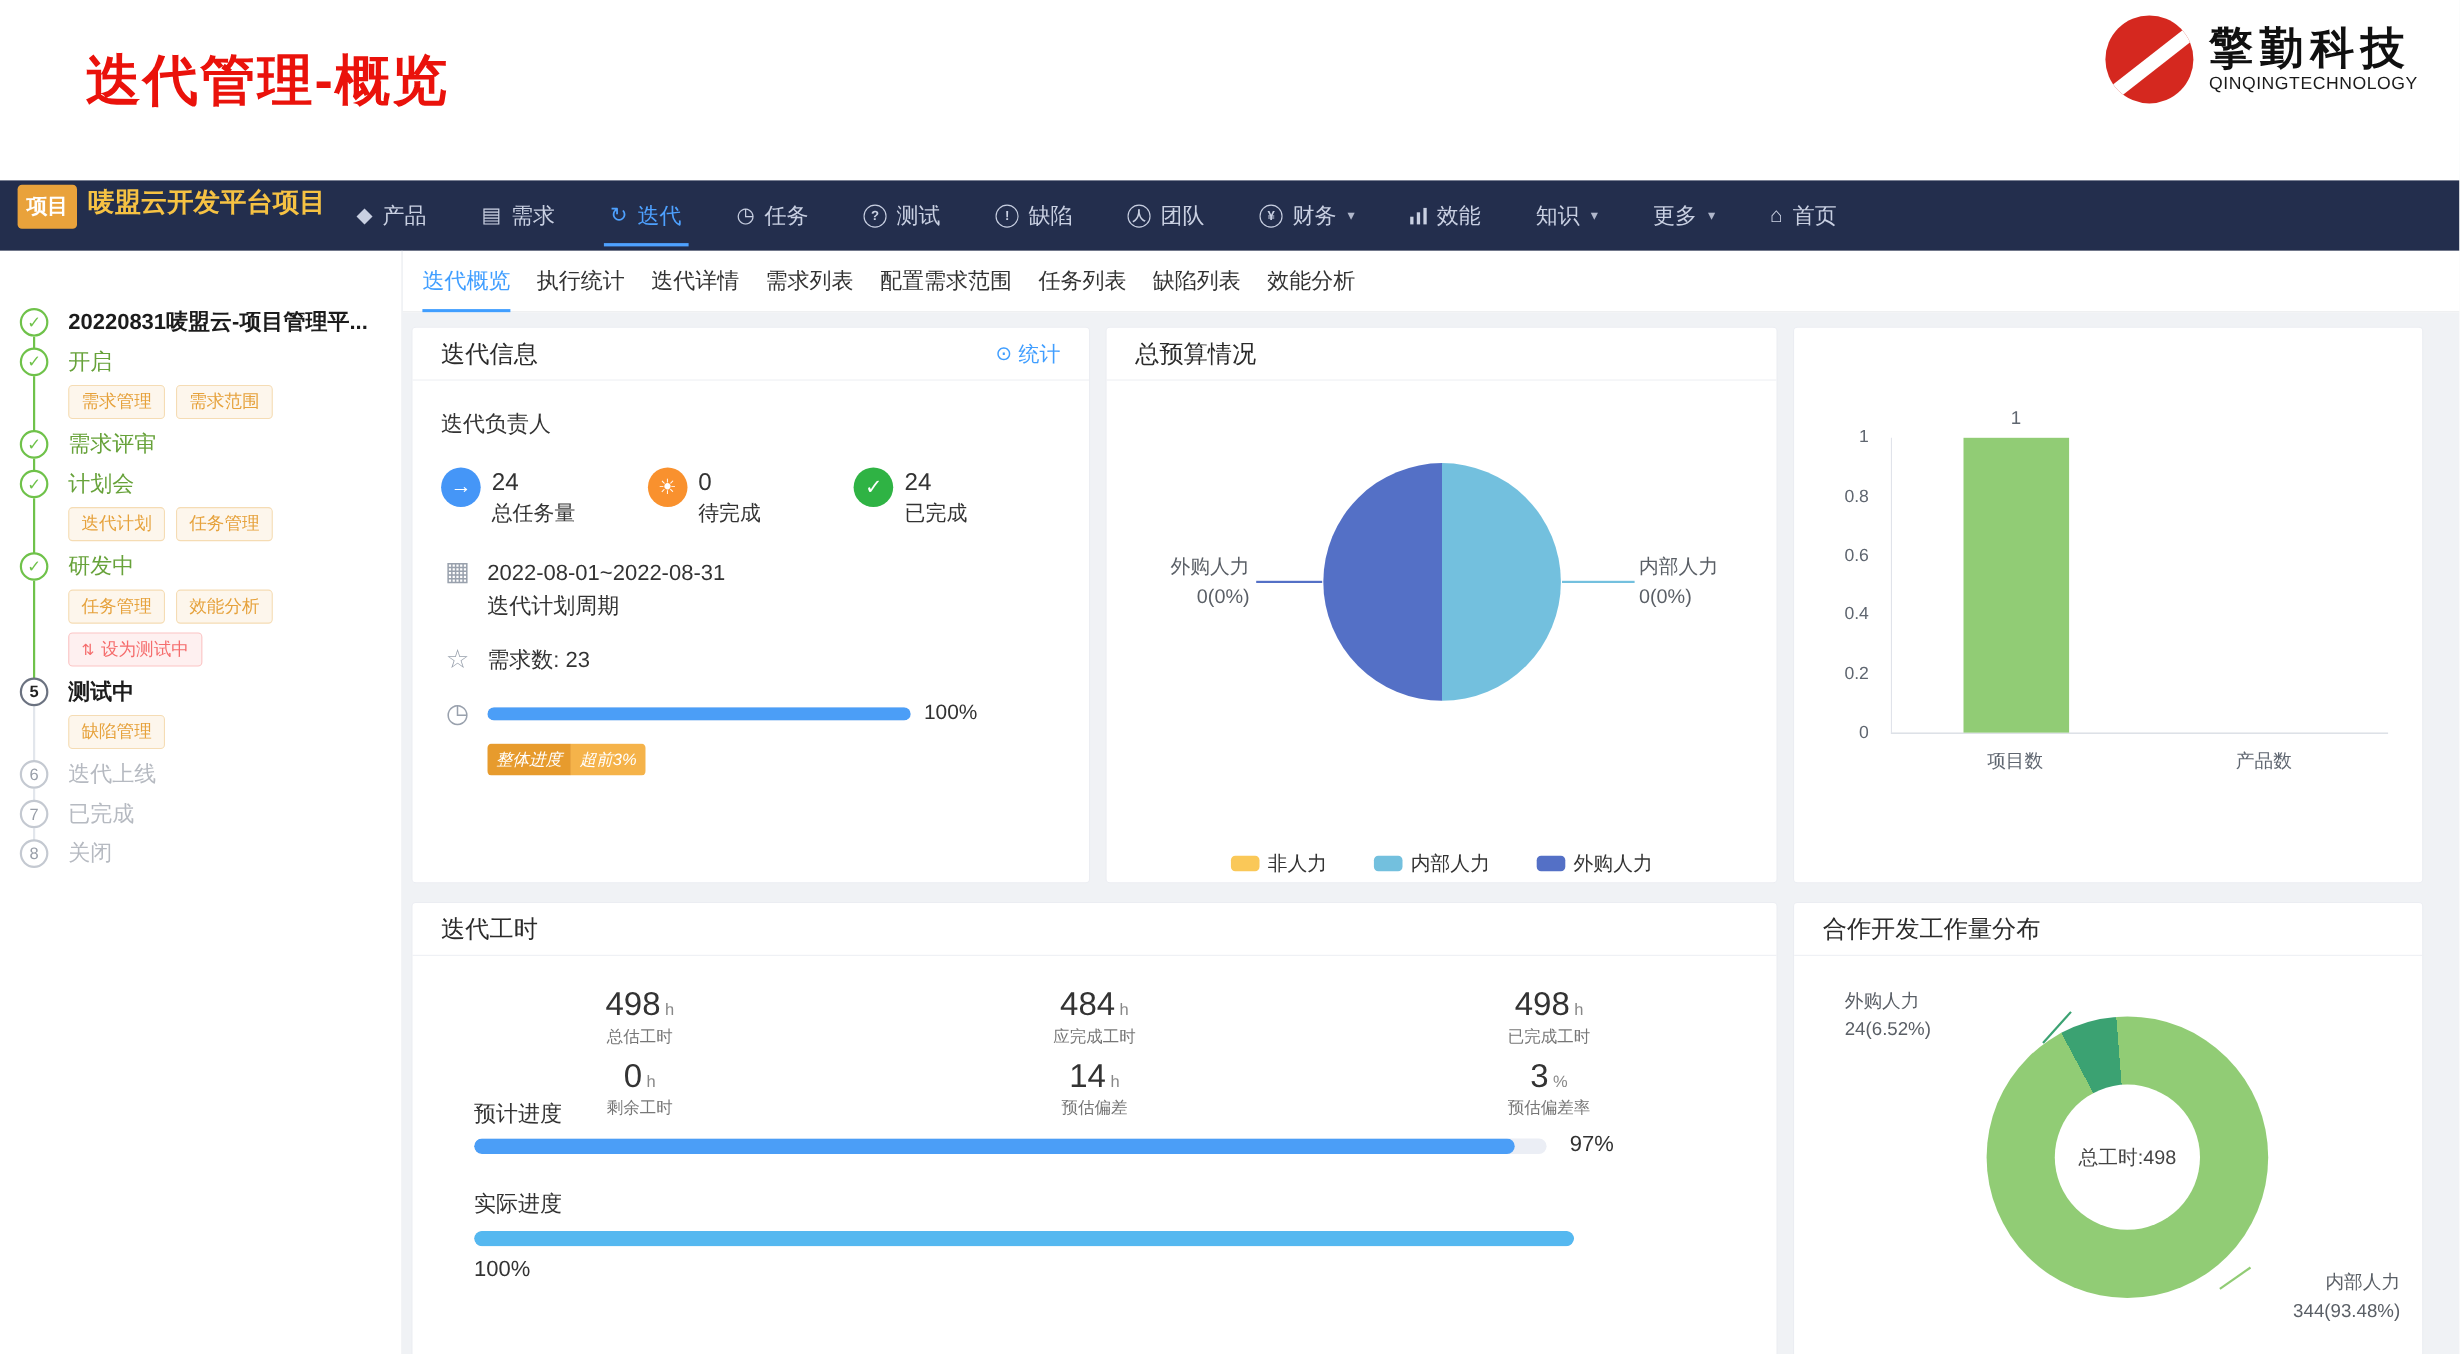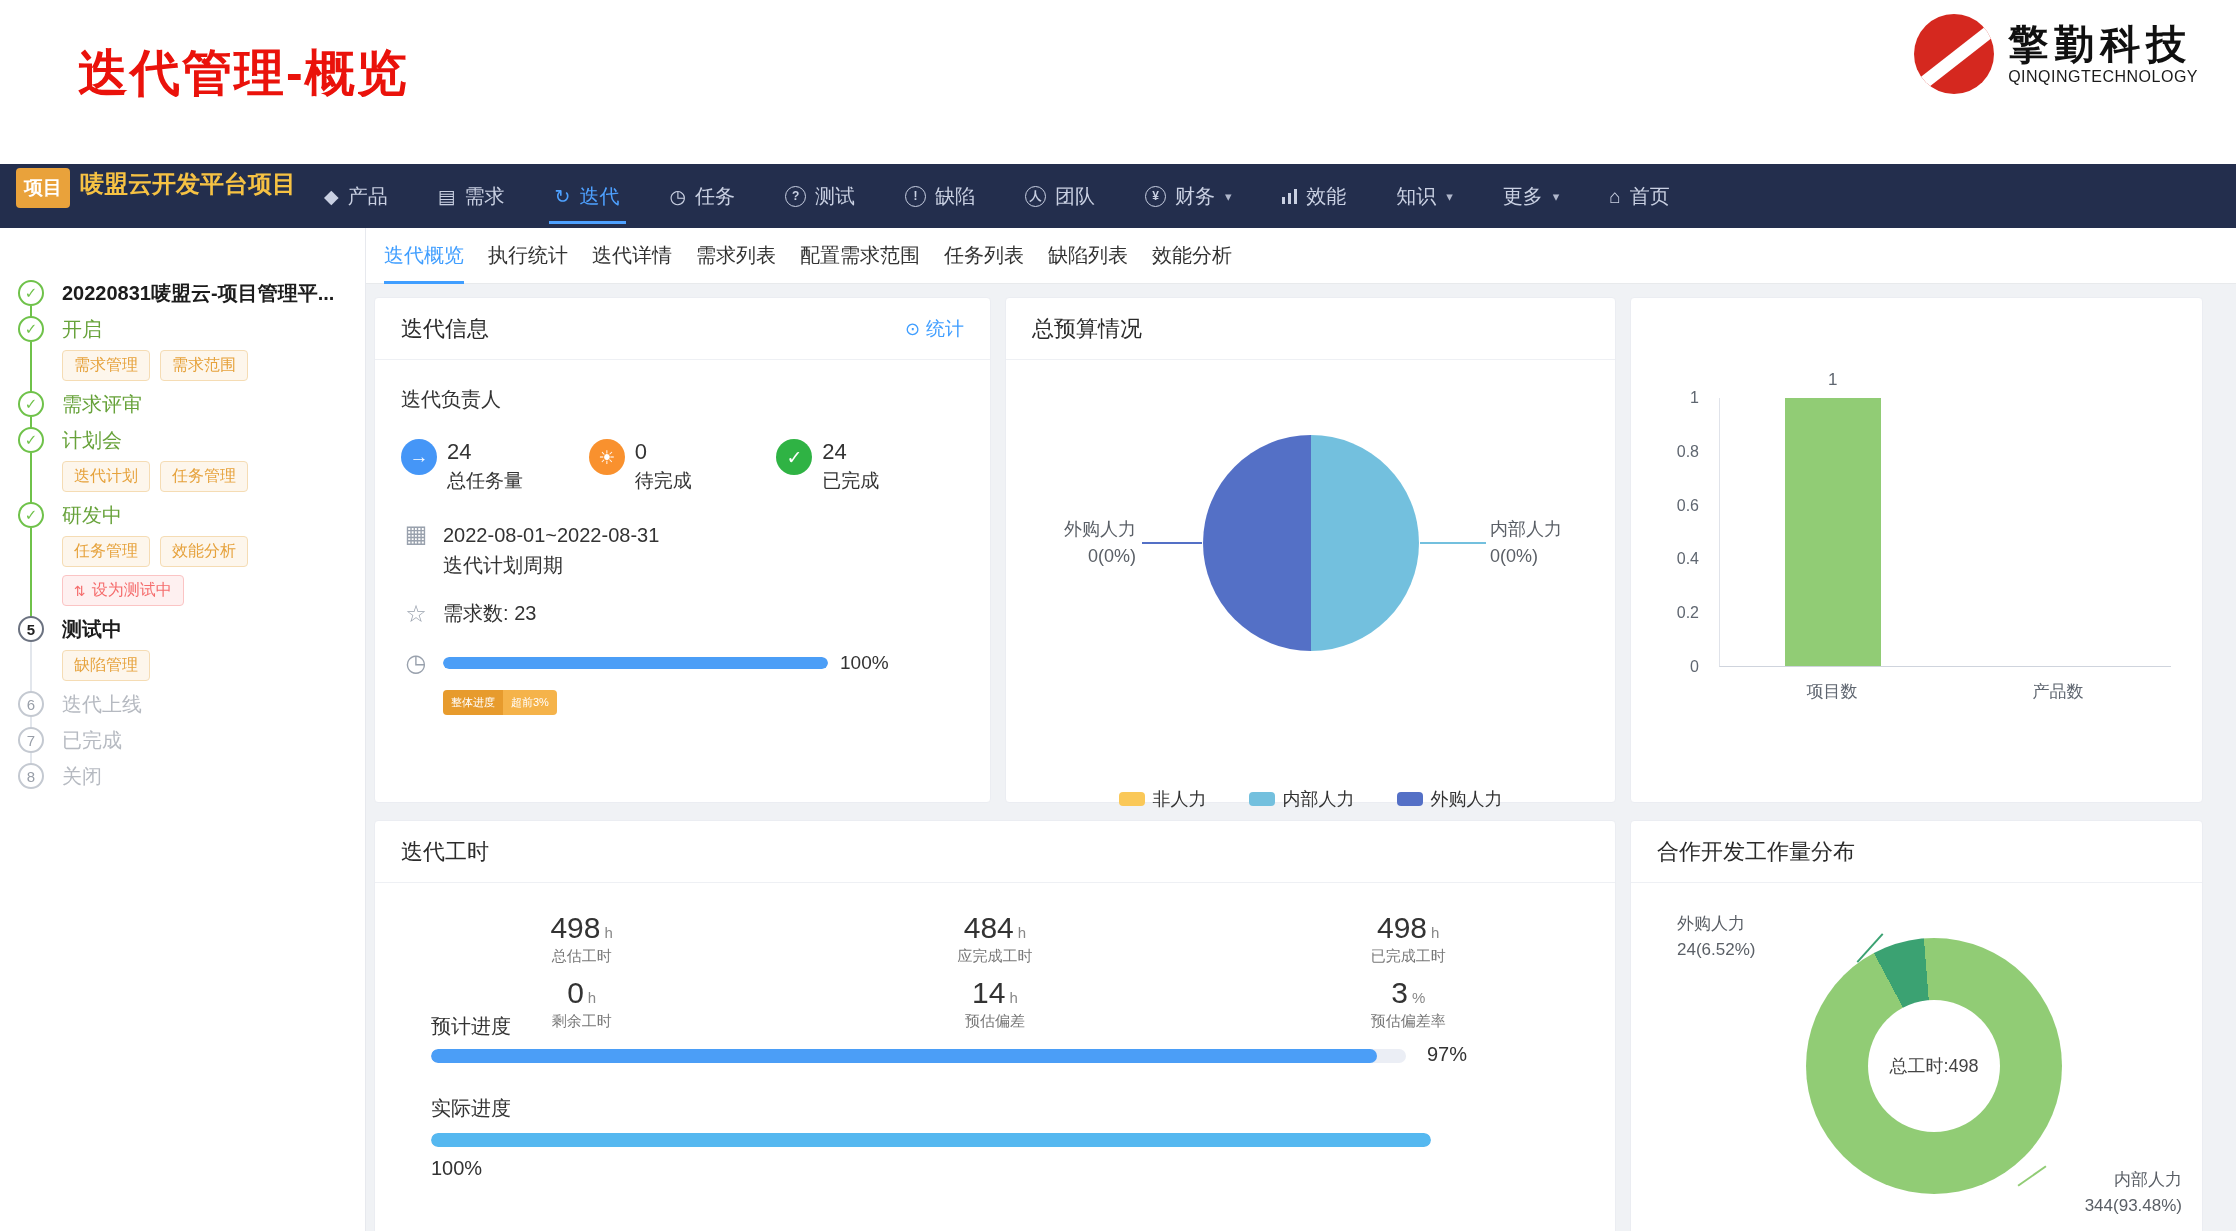--- a/index.html
+++ b/index.html
@@ -47,21 +47,21 @@
   .step-current .step-label{color:#1c1c1c;font-weight:bold;}
   .step-pending .step-label{color:#b6bac1;}
   .chip-row{display:flex;gap:10px;margin-top:8px;flex-wrap:wrap;align-items:center;}
   .chip{font-size:16px;color:#e6a23c;background:#fdf6ec;border:1px solid #f5dcb4;border-radius:4px;padding:4px 11px;cursor:pointer;white-space:nowrap;}
   .chip-red{color:#f56c6c;background:#fef0f0;border-color:#fbc4c4;display:inline-flex;align-items:center;gap:6px;}
   .chip-ico{font-style:normal;font-size:14px;}
 
   
   .main{position:absolute;left:366px;top:284px;right:0;bottom:0;background:#f0f2f5;}
   .card{position:absolute;background:#fff;border-radius:4px;border:1px solid #ebedf2;}
-  .card-head{height:62px;display:flex;align-items:center;justify-content:space-between;padding:0 26px;border-bottom:1px solid #eef0f4;}
+  .card-head{height:48px;display:flex;align-items:center;justify-content:space-between;padding:0 26px;border-bottom:1px solid #eef0f4;}
   .card-title{font-size:22px;color:#2b2b2b;}
   .card-body{position:relative;}
   #card-info{left:8px;top:13px;width:617px;height:506px;}
   #card-budget{left:639px;top:13px;width:611px;height:506px;}
   #card-relation{left:1264px;top:13px;width:573px;height:506px;}
   #card-work{left:8px;top:536px;width:1242px;height:540px;}
   #card-coop{left:1264px;top:536px;width:573px;height:540px;}
   .stat-link{color:#409eff;font-size:19px;display:flex;align-items:center;gap:6px;cursor:pointer;}
   .stat-ico::before{content:"⊙";font-size:18px;}
 
@@ -76,21 +76,21 @@
   .info-row{display:flex;align-items:flex-start;gap:12px;margin-bottom:20px;font-size:20px;color:#333;}
   .row-ico{width:30px;flex:none;color:#99a1ad;font-size:24px;line-height:1.2;display:flex;justify-content:center;}
   .cal-ico::before{content:"▦";}
   .star-ico::before{content:"☆";}
   .clock-ico::before{content:"◷";}
   .period-lines div{line-height:1.5;}
   .progress-row{align-items:center;margin-bottom:12px;}
   .pbar{width:385px;height:12px;border-radius:6px;background:#ebeef5;overflow:hidden;}
   .pbar-fill{height:100%;border-radius:6px;background:#4b9ef7;}
   .ppct{font-size:19px;color:#333;}
-  .info-badge{margin-left:42px;display:inline-flex;border-radius:4px;overflow:hidden;font-size:11px;color:#fff;}
+  .info-badge{margin-left:42px;display:inline-flex;border-radius:4px;overflow:hidden;font-size:15px;color:#fff;font-style:italic;}
   .badge-l{background:#e79b2d;padding:5px 8px;}
   .badge-r{background:#f5b34a;padding:5px 8px;}
 
   
   .budget-body{height:444px;}
   .pie{position:absolute;left:197px;top:75px;width:216px;height:216px;border-radius:50%;}
   .pie-label{position:absolute;font-size:18px;color:#5a5f66;line-height:1.5;}
   .pie-label.left{left:14px;top:156px;width:116px;text-align:right;}
   .pie-label.right{left:484px;top:156px;width:120px;text-align:left;}
   .pie-line{position:absolute;height:2px;top:182px;}

